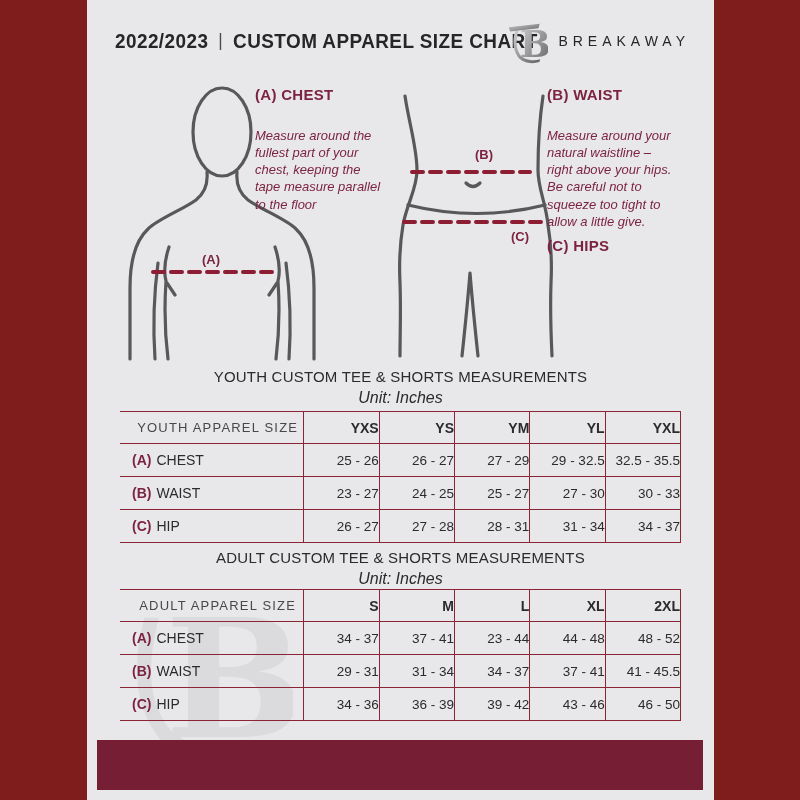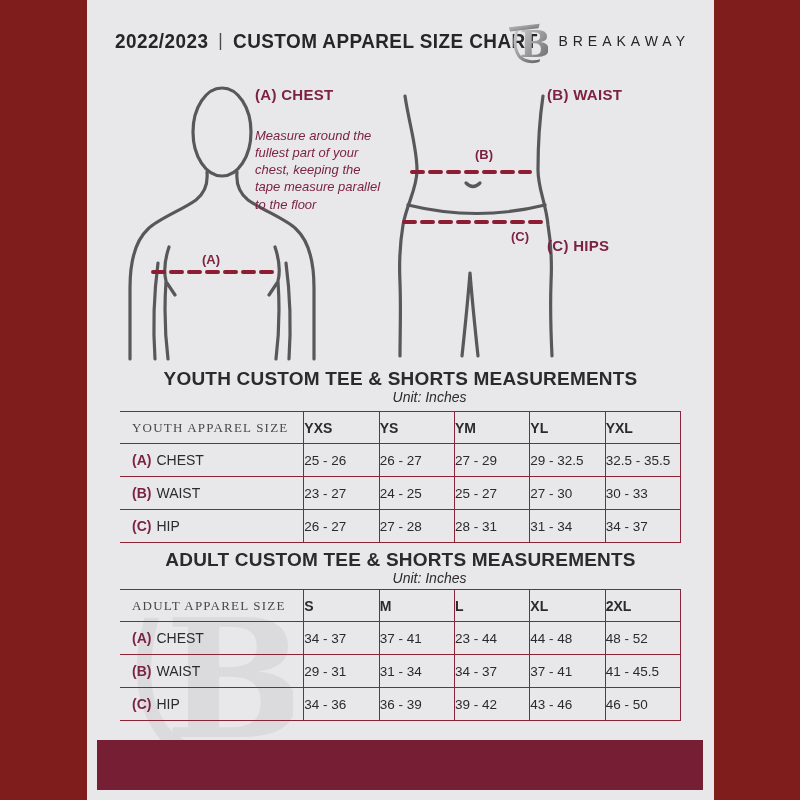--- a/index.html
+++ b/index.html
@@ -26,34 +26,34 @@
 
   .fig{position:absolute;}
   #fig-upper{left:36px;top:83px;}
   #fig-lower{left:303px;top:93px;}
   .fig path,.fig ellipse{fill:none;stroke:#58585a;stroke-width:3.2;stroke-linecap:round;}
   .dash{stroke:#8c1d33 !important;stroke-width:4 !important;stroke-dasharray:11 7;}
   .marker{font-family:"Liberation Sans",sans-serif;font-size:13px;font-weight:700;fill:#7c2340;}
 
   
   .tbl-title,.tbl-unit{position:absolute;left:0;width:627px;text-align:center;color:#2b2b2d;z-index:1;}
-  .tbl-title{font-weight:700;font-size:19px;letter-spacing:.2px;}
-  .tbl-unit{font-style:italic;font-size:14px;margin-left:29px;}
+  .tbl-title{font-weight:400;font-size:15px;letter-spacing:.2px;}
+  .tbl-unit{font-style:italic;font-size:16px;}
   #youth-title{top:368px;} #youth-unit{top:389px;}
   #adult-title{top:549px;} #adult-unit{top:570px;}
 
   
   .size-table{position:absolute;left:33px;width:561px;border-collapse:collapse;table-layout:fixed;
     color:#2b2b2d;z-index:1;}
   #youth-table{top:411px;} #adult-table{top:589px;}
   .size-table col.c0{width:32.8%;}
-  .size-table th,.size-table td{height:31px;text-align:left;font-size:13.5px;padding:0;}
+  .size-table th,.size-table td{height:31px;text-align:right;font-size:13.5px;padding:0;}
   .size-table thead th{font-weight:700;font-size:14px;}
-  .size-table th.size-head{text-align:left;padding-left:12px;font-weight:400;font-size:13px;
-    letter-spacing:1.2px;color:#48484a;font-family:Liberation Serif, serif;}
+  .size-table th.size-head{text-align:center;padding-left:12px;font-weight:400;font-size:13px;
+    letter-spacing:1.2px;color:#48484a;}
   .size-table td{height:32px;}
   .size-table td.lbl{text-align:left;padding-left:12px;font-size:14px;}
   .pfx{color:#7c2340;font-weight:700;margin-right:5px;}
   .size-table thead tr{border-top:1.5px solid #8c2438;}
   .size-table tr{border-bottom:1.5px solid #8c2438;}
   .size-table th:not(:first-child),.size-table td:not(:first-child){border-left:1.5px solid #8c2438;}
   .size-table th:last-child,.size-table td:last-child{border-right:1.5px solid #8c2438;}
 
   
   #watermark{position:absolute;left:16px;top:560px;z-index:0;}
@@ -115,20 +115,26 @@
     <div id="inst-chest" class="inst">
       <div class="inst-head">(A) CHEST</div>
       <div class="inst-body">Measure around the
 fullest part of your
 chest, keeping the
 tape measure parallel
 to the floor</div>
     </div>
     <div id="inst-waist" class="inst">
       <div class="inst-head">(B) WAIST</div>
+      <div class="inst-body">Measure around your
+natural waistline –
+right above your hips.
+Be careful not to
+squeeze too tight to
+allow a little give.</div>
     </div>
     <div id="inst-hips" class="inst">
       <div class="inst-head">(C) HIPS</div>
     </div>
 
     <svg id="watermark" width="190" height="206" viewBox="0 0 46 50">
       <path d="M10 14 C7 25 7.5 35 13 42.5 C17.5 48.5 27.5 51 36.5 48 L37.5 45 C28.5 47.5 19 45.5 15 39.5 C10.5 32.5 11 24 13.5 14 Z" fill="#dbdbdd"></path>
       <text class="logo-b" x="15" y="43" font-size="40" fill="#dbdbdd">B</text>
     </svg>
 

